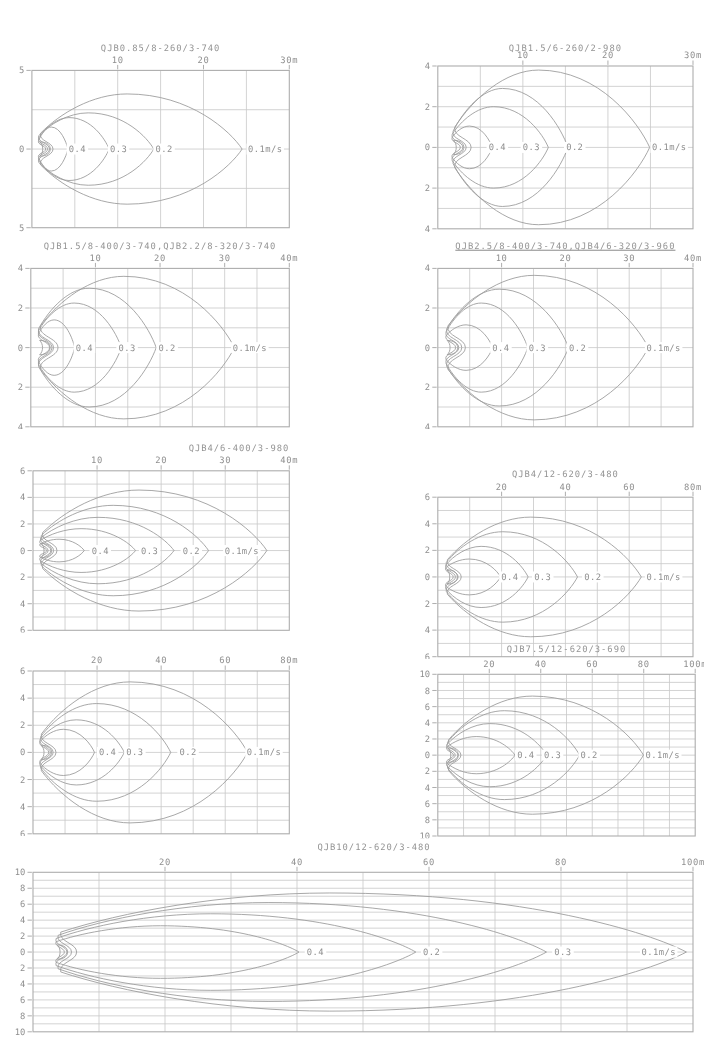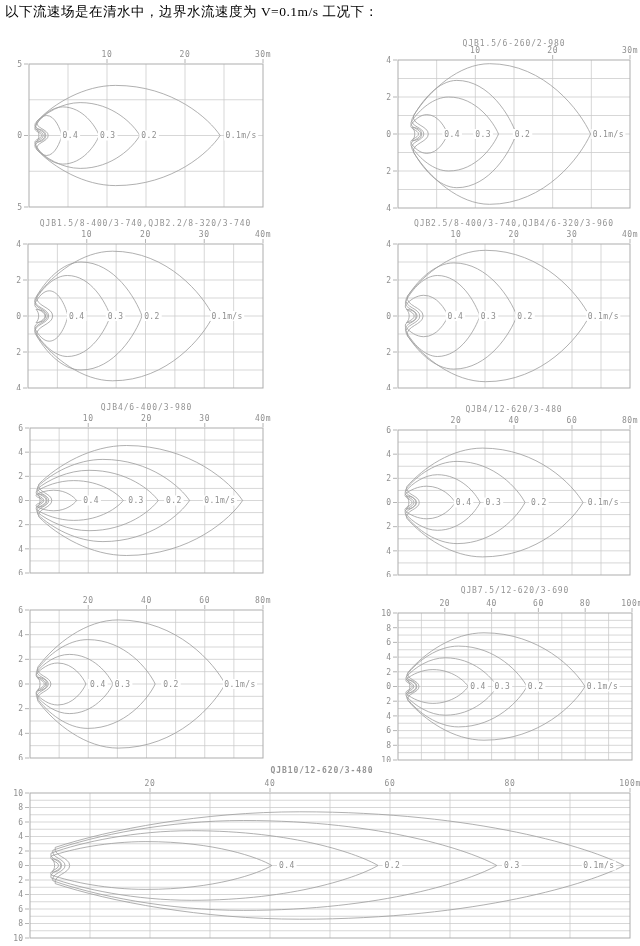--- a/index.html
+++ b/index.html
@@ -10,23 +10,23 @@
   .chart{position:absolute;}
   .chart-title{position:absolute;top:0;height:12px;line-height:12px;
         font-family:"DejaVu Sans Mono", monospace;font-size:8px;letter-spacing:0.9px;
         color:#949494;text-align:center;white-space:nowrap;}
   svg.plot{position:absolute;left:0;top:0;display:block;}
 </style>
 </head>
 <body>
 
 <div class="page">
-  <div class="doc-header">以下流速场是在清水中，边界水流速度为 V=0.1m/s 工况下：</div>
 
   <div class="chart" style="left: 0px; top: 38px; width: 320px; height: 174px;">
+    <div class="chart-title" style="left: 29px; width: 234px;">QJB0.85/8-260/3-740</div>
     <svg class="plot" width="320" height="174" viewBox="0 0 320 174">
         <line x1="68" y1="26" x2="68" y2="169" stroke="#c9c9c9" stroke-width="0.75"></line>
         <line x1="107" y1="26" x2="107" y2="169" stroke="#c9c9c9" stroke-width="0.75"></line>
         <line x1="146" y1="26" x2="146" y2="169" stroke="#c9c9c9" stroke-width="0.75"></line>
         <line x1="185" y1="26" x2="185" y2="169" stroke="#c9c9c9" stroke-width="0.75"></line>
         <line x1="224" y1="26" x2="224" y2="169" stroke="#c9c9c9" stroke-width="0.75"></line>
         <line x1="29" y1="61.75" x2="263" y2="61.75" stroke="#c9c9c9" stroke-width="0.75"></line>
         <line x1="29" y1="97.5" x2="263" y2="97.5" stroke="#c9c9c9" stroke-width="0.75"></line>
         <line x1="29" y1="133.25" x2="263" y2="133.25" stroke="#c9c9c9" stroke-width="0.75"></line>
         <rect x="29" y="26" width="234" height="143" fill="none" stroke="#adadad" stroke-width="1"></rect>
@@ -149,21 +149,21 @@
         <text x="76.7625" y="100.8" fill="#8f8f8f" font-size="8" font-family="&quot;DejaVu Sans Mono&quot;, monospace" text-anchor="middle" letter-spacing="0.4">0.4</text>
         <rect x="105.76250000000002" y="93" width="19.549999999999997" height="10" fill="#ffffff"></rect>
         <text x="115.53750000000001" y="100.8" fill="#8f8f8f" font-size="8" font-family="&quot;DejaVu Sans Mono&quot;, monospace" text-anchor="middle" letter-spacing="0.4">0.3</text>
         <rect x="142.1875" y="93" width="19.549999999999997" height="10" fill="#ffffff"></rect>
         <text x="151.9625" y="100.8" fill="#8f8f8f" font-size="8" font-family="&quot;DejaVu Sans Mono&quot;, monospace" text-anchor="middle" letter-spacing="0.4">0.2</text>
         <rect x="210.1125" y="93" width="34.099999999999994" height="10" fill="#ffffff"></rect>
         <text x="227.1625" y="100.8" fill="#8f8f8f" font-size="8" font-family="&quot;DejaVu Sans Mono&quot;, monospace" text-anchor="middle" letter-spacing="0.4">0.1m/s</text>
       </svg>
   </div>
   <div class="chart" style="left: 320px; top: 218px; width: 320px; height: 172px;">
-    <div class="chart-title" style="left: 78px; width: 232px;">QJB2.5/8-400/3-740,QJB4/6-320/3-960</div>
+    <div class="chart-title" style="left: 78px; width: 232px; text-decoration: underline;">QJB2.5/8-400/3-740,QJB4/6-320/3-960</div>
     <svg class="plot" width="320" height="172" viewBox="0 0 320 172">
         <line x1="107" y1="26" x2="107" y2="170" stroke="#c9c9c9" stroke-width="0.75"></line>
         <line x1="136" y1="26" x2="136" y2="170" stroke="#c9c9c9" stroke-width="0.75"></line>
         <line x1="165" y1="26" x2="165" y2="170" stroke="#c9c9c9" stroke-width="0.75"></line>
         <line x1="194" y1="26" x2="194" y2="170" stroke="#c9c9c9" stroke-width="0.75"></line>
         <line x1="223" y1="26" x2="223" y2="170" stroke="#c9c9c9" stroke-width="0.75"></line>
         <line x1="252" y1="26" x2="252" y2="170" stroke="#c9c9c9" stroke-width="0.75"></line>
         <line x1="281" y1="26" x2="281" y2="170" stroke="#c9c9c9" stroke-width="0.75"></line>
         <line x1="78" y1="44" x2="310" y2="44" stroke="#c9c9c9" stroke-width="0.75"></line>
         <line x1="78" y1="62" x2="310" y2="62" stroke="#c9c9c9" stroke-width="0.75"></line>
@@ -200,21 +200,21 @@
         <text x="135.42000000000002" y="100.8" fill="#8f8f8f" font-size="8" font-family="&quot;DejaVu Sans Mono&quot;, monospace" text-anchor="middle" letter-spacing="0.4">0.4</text>
         <rect x="158.70499999999998" y="93" width="19.549999999999997" height="10" fill="#ffffff"></rect>
         <text x="168.48" y="100.8" fill="#8f8f8f" font-size="8" font-family="&quot;DejaVu Sans Mono&quot;, monospace" text-anchor="middle" letter-spacing="0.4">0.3</text>
         <rect x="195.24499999999998" y="93" width="19.549999999999997" height="10" fill="#ffffff"></rect>
         <text x="205.01999999999998" y="100.8" fill="#8f8f8f" font-size="8" font-family="&quot;DejaVu Sans Mono&quot;, monospace" text-anchor="middle" letter-spacing="0.4">0.2</text>
         <rect x="266.27" y="93" width="34.099999999999994" height="10" fill="#ffffff"></rect>
         <text x="283.32" y="100.8" fill="#8f8f8f" font-size="8" font-family="&quot;DejaVu Sans Mono&quot;, monospace" text-anchor="middle" letter-spacing="0.4">0.1m/s</text>
       </svg>
   </div>
   <div class="chart" style="left: 0px; top: 402px; width: 320px; height: 173px;">
-    <div class="chart-title" style="left: 30px; width: 233px;">QJB4/6-400/3-980</div>
+    <div class="chart-title" style="left: 30px; width: 233px; text-align: right;">QJB4/6-400/3-980</div>
     <svg class="plot" width="320" height="173" viewBox="0 0 320 173">
         <line x1="59.125" y1="26" x2="59.125" y2="171" stroke="#c9c9c9" stroke-width="0.75"></line>
         <line x1="88.25" y1="26" x2="88.25" y2="171" stroke="#c9c9c9" stroke-width="0.75"></line>
         <line x1="117.375" y1="26" x2="117.375" y2="171" stroke="#c9c9c9" stroke-width="0.75"></line>
         <line x1="146.5" y1="26" x2="146.5" y2="171" stroke="#c9c9c9" stroke-width="0.75"></line>
         <line x1="175.625" y1="26" x2="175.625" y2="171" stroke="#c9c9c9" stroke-width="0.75"></line>
         <line x1="204.75" y1="26" x2="204.75" y2="171" stroke="#c9c9c9" stroke-width="0.75"></line>
         <line x1="233.875" y1="26" x2="233.875" y2="171" stroke="#c9c9c9" stroke-width="0.75"></line>
         <line x1="30" y1="38.083333333333336" x2="263" y2="38.083333333333336" stroke="#c9c9c9" stroke-width="0.75"></line>
         <line x1="30" y1="50.16666666666667" x2="263" y2="50.16666666666667" stroke="#c9c9c9" stroke-width="0.75"></line>
@@ -259,21 +259,21 @@
         <rect x="81.38749999999999" y="93.5" width="19.549999999999997" height="10" fill="#ffffff"></rect>
         <text x="91.1625" y="101.3" fill="#8f8f8f" font-size="8" font-family="&quot;DejaVu Sans Mono&quot;, monospace" text-anchor="middle" letter-spacing="0.4">0.4</text>
         <rect x="126.23999999999998" y="93.5" width="19.549999999999997" height="10" fill="#ffffff"></rect>
         <text x="136.015" y="101.3" fill="#8f8f8f" font-size="8" font-family="&quot;DejaVu Sans Mono&quot;, monospace" text-anchor="middle" letter-spacing="0.4">0.3</text>
         <rect x="164.1025" y="93.5" width="19.549999999999997" height="10" fill="#ffffff"></rect>
         <text x="173.8775" y="101.3" fill="#8f8f8f" font-size="8" font-family="&quot;DejaVu Sans Mono&quot;, monospace" text-anchor="middle" letter-spacing="0.4">0.2</text>
         <rect x="202.84500000000003" y="93.5" width="34.099999999999994" height="10" fill="#ffffff"></rect>
         <text x="219.895" y="101.3" fill="#8f8f8f" font-size="8" font-family="&quot;DejaVu Sans Mono&quot;, monospace" text-anchor="middle" letter-spacing="0.4">0.1m/s</text>
       </svg>
   </div>
-  <div class="chart" style="left: 320px; top: 404px; width: 320px; height: 173px; text-decoration: underline;">
+  <div class="chart" style="left: 320px; top: 426px; width: 320px; height: 173px; text-decoration: underline;">
     <div class="chart-title" style="left: 78px; width: 232px;">QJB4/12-620/3-480</div>
     <svg class="plot" width="320" height="173" viewBox="0 0 320 173">
         <line x1="107" y1="26" x2="107" y2="171" stroke="#c9c9c9" stroke-width="0.75"></line>
         <line x1="136" y1="26" x2="136" y2="171" stroke="#c9c9c9" stroke-width="0.75"></line>
         <line x1="165" y1="26" x2="165" y2="171" stroke="#c9c9c9" stroke-width="0.75"></line>
         <line x1="194" y1="26" x2="194" y2="171" stroke="#c9c9c9" stroke-width="0.75"></line>
         <line x1="223" y1="26" x2="223" y2="171" stroke="#c9c9c9" stroke-width="0.75"></line>
         <line x1="252" y1="26" x2="252" y2="171" stroke="#c9c9c9" stroke-width="0.75"></line>
         <line x1="281" y1="26" x2="281" y2="171" stroke="#c9c9c9" stroke-width="0.75"></line>
         <line x1="78" y1="38.083333333333336" x2="310" y2="38.083333333333336" stroke="#c9c9c9" stroke-width="0.75"></line>
@@ -456,21 +456,21 @@
         <text x="158.02800000000002" y="104.3" fill="#8f8f8f" font-size="8" font-family="&quot;DejaVu Sans Mono&quot;, monospace" text-anchor="middle" letter-spacing="0.4">0.4</text>
         <rect x="172.58899999999997" y="96.5" width="19.549999999999997" height="10" fill="#ffffff"></rect>
         <text x="182.36399999999998" y="104.3" fill="#8f8f8f" font-size="8" font-family="&quot;DejaVu Sans Mono&quot;, monospace" text-anchor="middle" letter-spacing="0.4">0.3</text>
         <rect x="205.81699999999998" y="96.5" width="19.549999999999997" height="10" fill="#ffffff"></rect>
         <text x="215.59199999999998" y="104.3" fill="#8f8f8f" font-size="8" font-family="&quot;DejaVu Sans Mono&quot;, monospace" text-anchor="middle" letter-spacing="0.4">0.2</text>
         <rect x="265.46599999999995" y="96.5" width="34.099999999999994" height="10" fill="#ffffff"></rect>
         <text x="282.51599999999996" y="104.3" fill="#8f8f8f" font-size="8" font-family="&quot;DejaVu Sans Mono&quot;, monospace" text-anchor="middle" letter-spacing="0.4">0.1m/s</text>
       </svg>
   </div>
   <div class="chart" style="left: 0px; top: 765px; width: 640px; height: 178px;">
-    <div class="chart-title" style="left: 22px; width: 600px; font-weight: bold;">QJB10/12-620/3-480</div>
+    <div class="chart-title" style="left: 40px; width: 600px;">QJB10/12-620/3-480</div>
     <svg class="plot" width="640" height="178" viewBox="0 0 640 178">
         <line x1="90" y1="28" x2="90" y2="173" stroke="#c9c9c9" stroke-width="0.75"></line>
         <line x1="150" y1="28" x2="150" y2="173" stroke="#c9c9c9" stroke-width="0.75"></line>
         <line x1="210" y1="28" x2="210" y2="173" stroke="#c9c9c9" stroke-width="0.75"></line>
         <line x1="270" y1="28" x2="270" y2="173" stroke="#c9c9c9" stroke-width="0.75"></line>
         <line x1="330" y1="28" x2="330" y2="173" stroke="#c9c9c9" stroke-width="0.75"></line>
         <line x1="390" y1="28" x2="390" y2="173" stroke="#c9c9c9" stroke-width="0.75"></line>
         <line x1="450" y1="28" x2="450" y2="173" stroke="#c9c9c9" stroke-width="0.75"></line>
         <line x1="510" y1="28" x2="510" y2="173" stroke="#c9c9c9" stroke-width="0.75"></line>
         <line x1="570" y1="28" x2="570" y2="173" stroke="#c9c9c9" stroke-width="0.75"></line>

